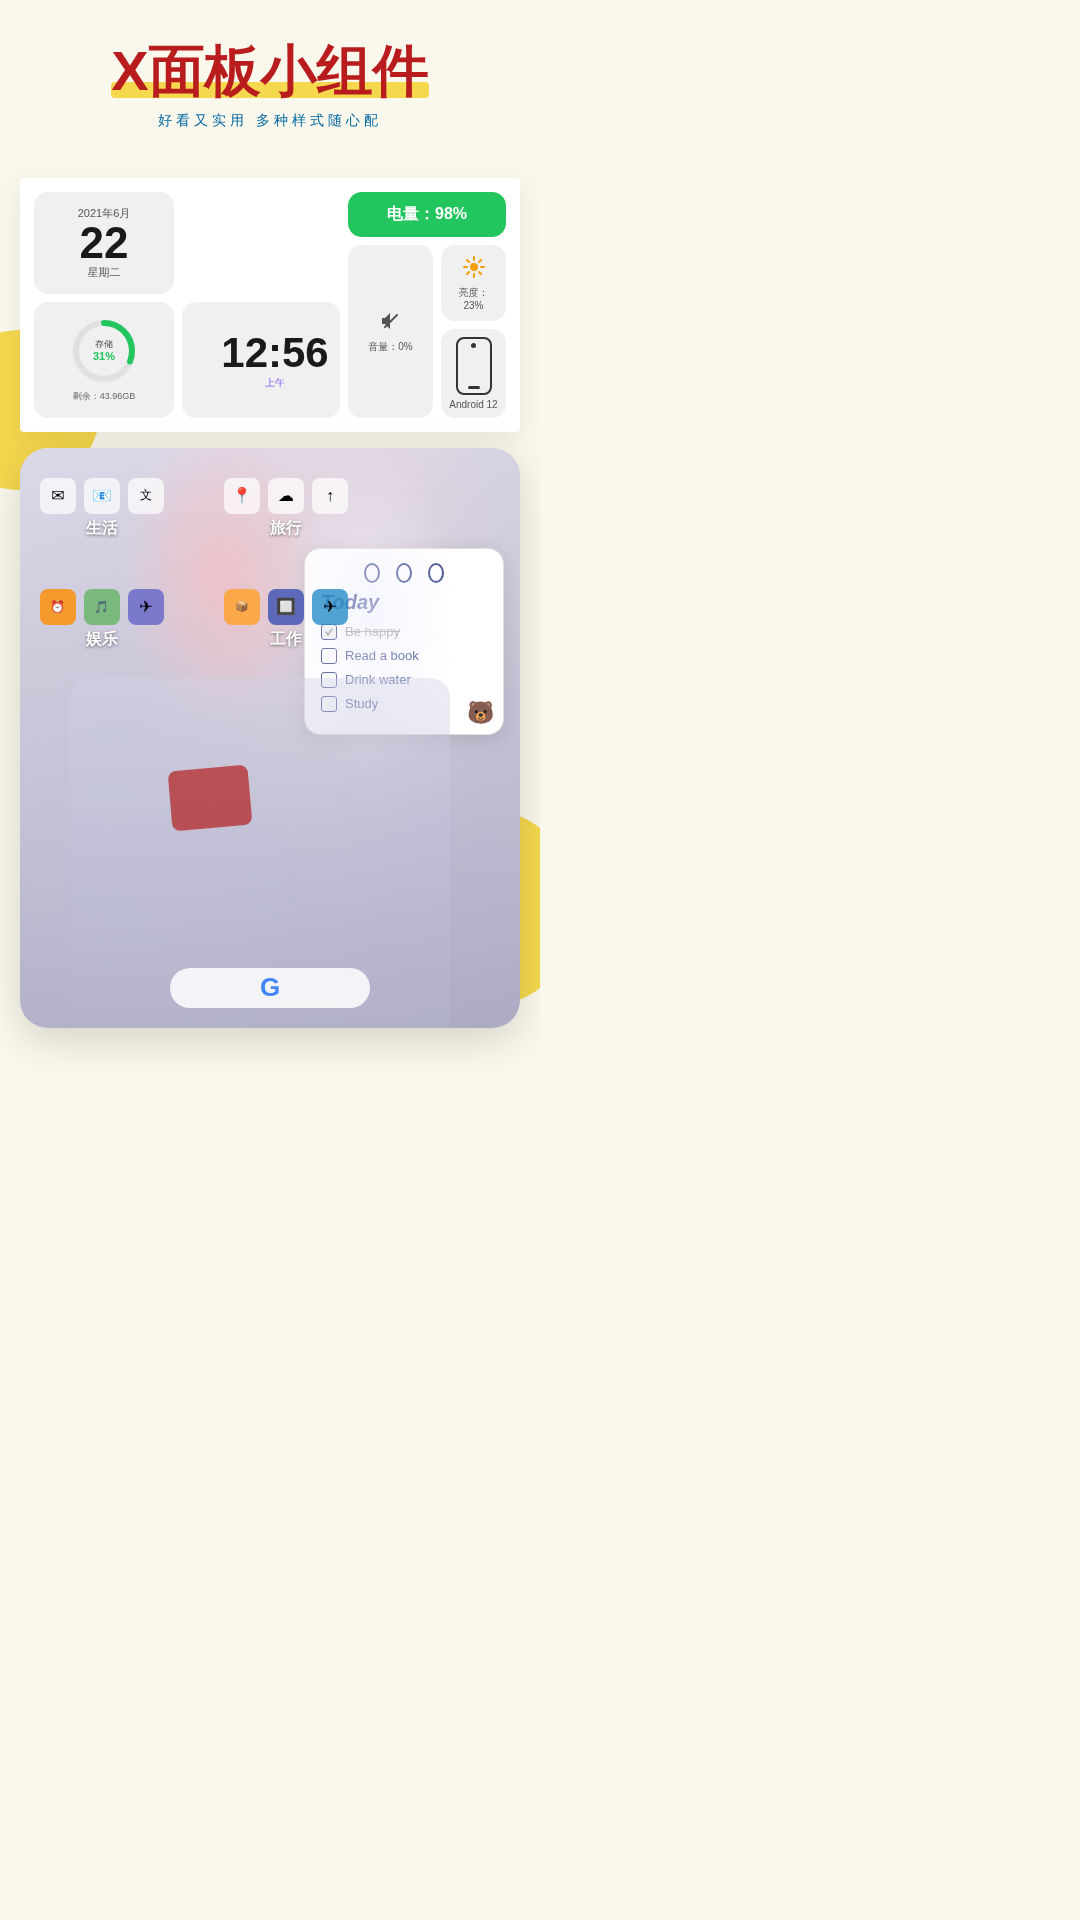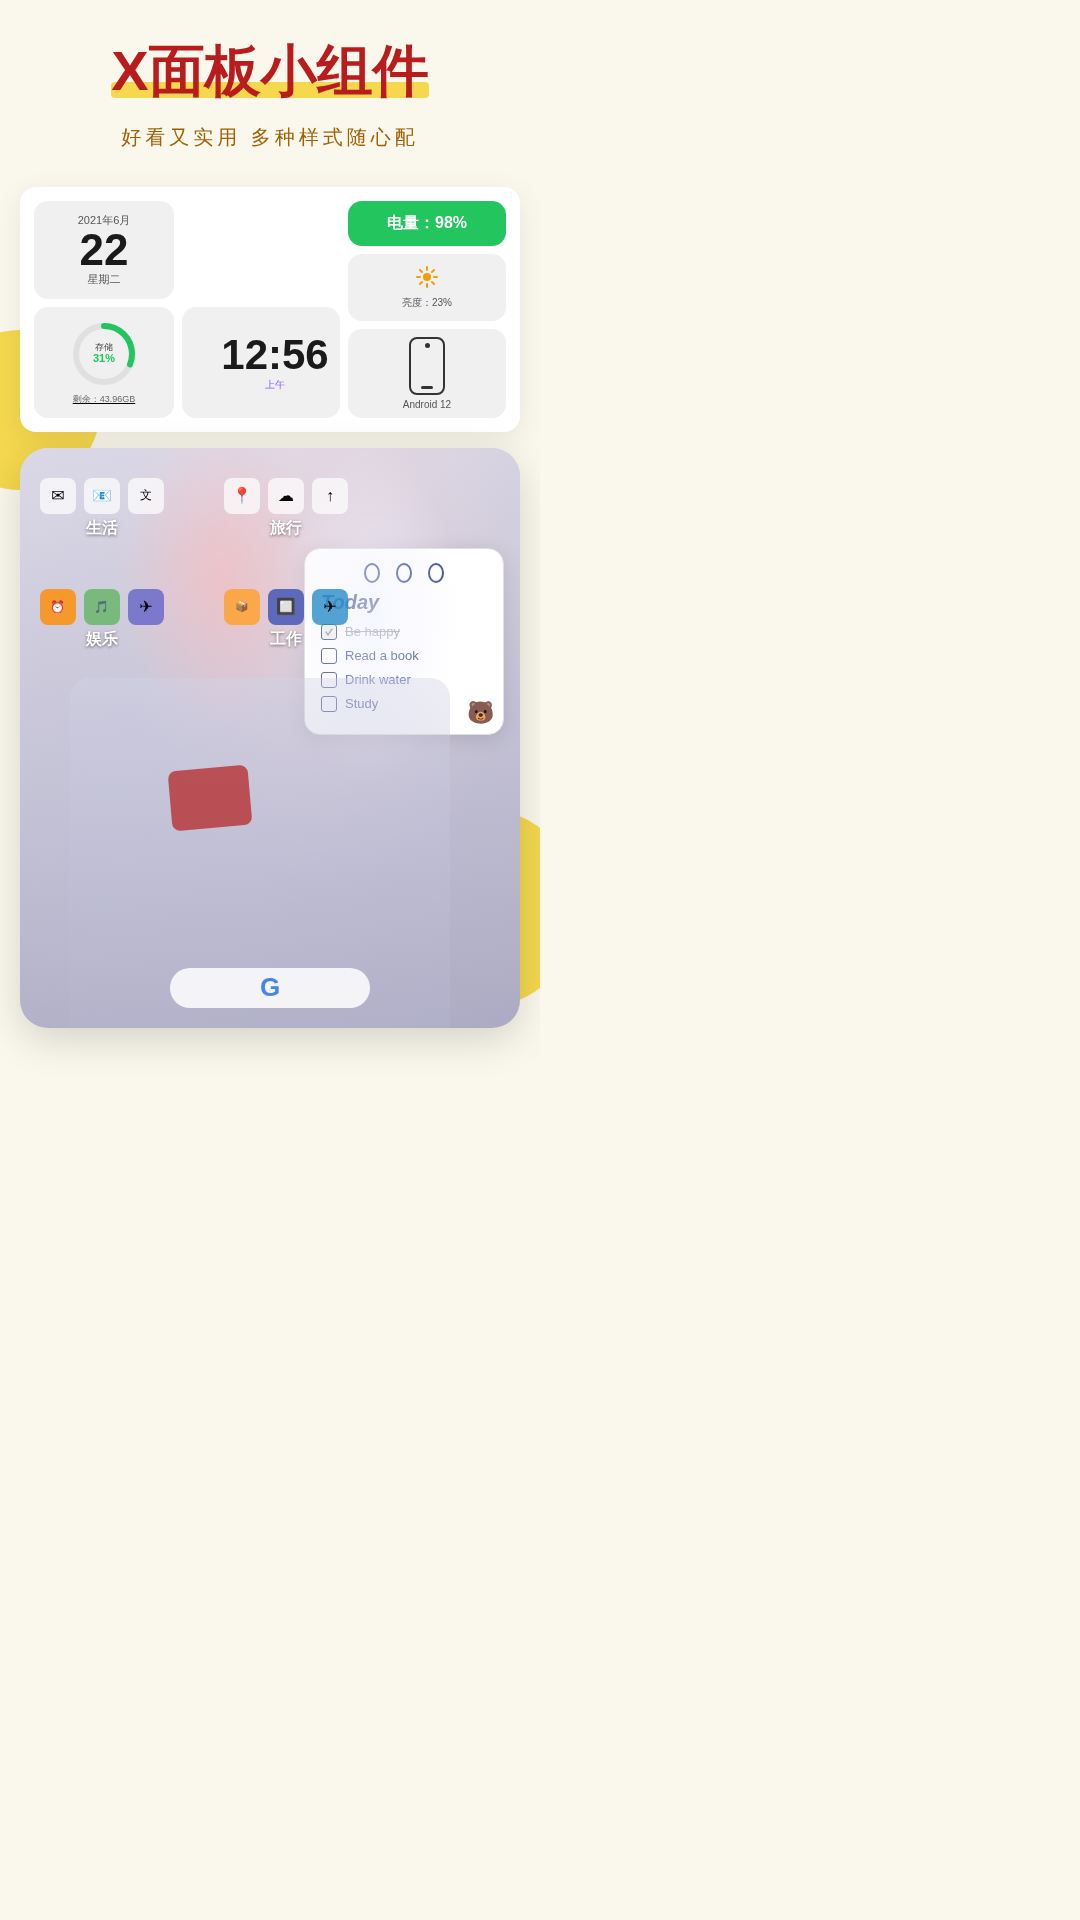--- a/index.html
+++ b/index.html
@@ -61,34 +61,34 @@
       position: absolute;
       bottom: 4px;
       left: 0;
       width: 100%;
       height: 16px;
       background: #f5d84e;
       z-index: -1;
       border-radius: 4px;
     }
     .subtitle {
-      font-size: 20px;
-      color: #a16207;
+      font-size: 14px;
+      color: #0369a1;
       letter-spacing: 4px;
-      margin-top: 22px;
+      margin-top: 10px;
     }
 
     
     .widget-card {
       background: white;
-      border-radius: 16px;
+      border-radius: 4px;
       padding: 14px;
       width: 500px;
       box-shadow: 0 8px 30px rgba(0,0,0,0.08);
-      margin-top: 24px;
+      margin-top: 36px;
     }
 
     .widget-grid {
       display: grid;
       grid-template-columns: 140px 1fr 1fr;
       grid-template-rows: auto auto;
       gap: 8px;
     }
 
     .widget-cell {
@@ -244,21 +244,20 @@
     .android-label {
       font-size: 10px;
       color: #555;
     }
 
     .storage-cell {
       grid-column: 1;
       grid-row: 2;
       text-align: center;
       position: relative;
-      text-decoration: underline;
     }
 
     .clock-cell {
       grid-column: 2;
       grid-row: 2;
       text-align: center;
       padding-left: 36px;
     }
     .clock-time {
       font-size: 42px;
@@ -457,20 +456,29 @@
 
 
 
       <div class="right-column">
 
         <div class="battery-cell">
           <span>电量：98%</span>
         </div>
 
         <div style="display:flex; gap:8px; flex:1;">
+          <div class="sound-cell">
+            <div class="sound-icon">
+              <svg width="24" height="24" viewBox="0 0 24 24" fill="none">
+                <path d="M6 9H3v6h3l5 5V4L6 9z" fill="#555"></path>
+                <line x1="18" y1="6" x2="6" y2="18" stroke="#555" stroke-width="2" stroke-linecap="round"></line>
+              </svg>
+            </div>
+            <div class="sound-label">音量：0%</div>
+          </div>
           <div style="display:flex; flex-direction:column; gap:8px; flex:1;">
             <div class="brightness-cell">
               <div class="brightness-icon">
                 <svg width="24" height="24" viewBox="0 0 24 24" fill="none">
                   <circle cx="12" cy="12" r="4" fill="#f59e0b"></circle>
                   <line x1="12" y1="2" x2="12" y2="5" stroke="#f59e0b" stroke-width="2" stroke-linecap="round"></line>
                   <line x1="12" y1="19" x2="12" y2="22" stroke="#f59e0b" stroke-width="2" stroke-linecap="round"></line>
                   <line x1="2" y1="12" x2="5" y2="12" stroke="#f59e0b" stroke-width="2" stroke-linecap="round"></line>
                   <line x1="19" y1="12" x2="22" y2="12" stroke="#f59e0b" stroke-width="2" stroke-linecap="round"></line>
                   <line x1="4.93" y1="4.93" x2="7.05" y2="7.05" stroke="#f59e0b" stroke-width="2" stroke-linecap="round"></line>

